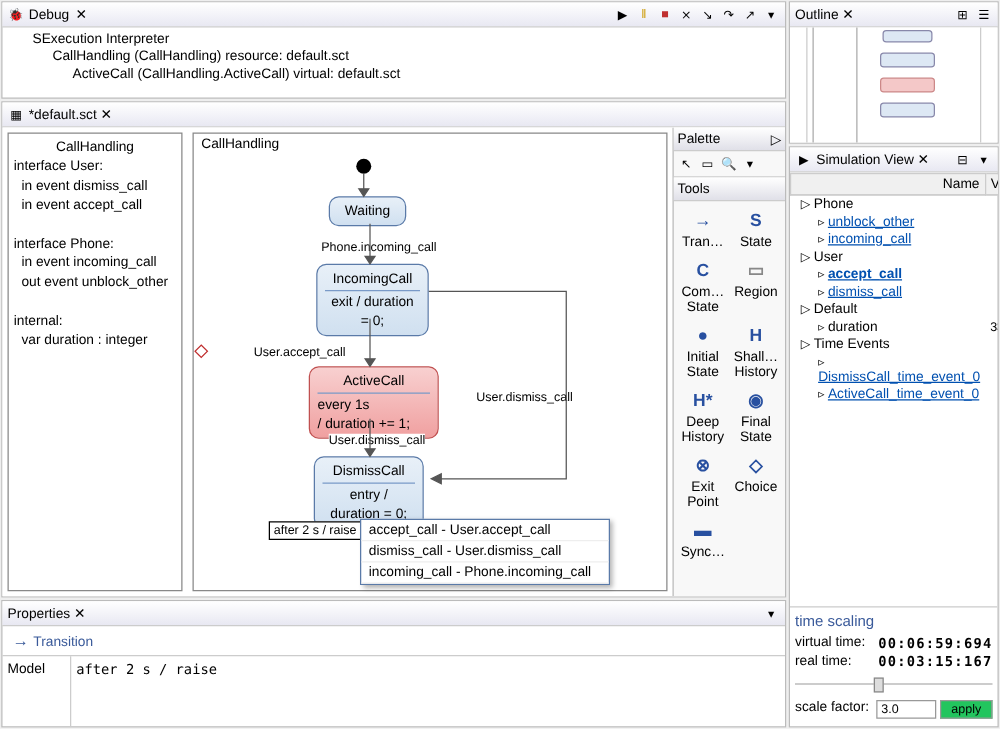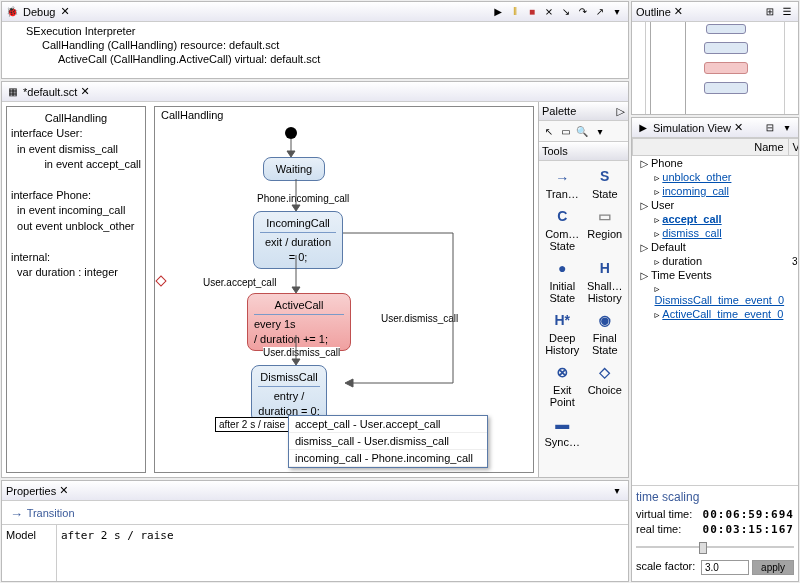--- a/index.html
+++ b/index.html
@@ -49,21 +49,21 @@
 .sim-table td{padding:1px 4px;font-size:10px}
 .sim-table .link{color:#0050b0;text-decoration:underline}
 .sim-table .grp{padding-left:8px}
 .sim-table .itm{padding-left:22px}
 .time-scaling{border-top:1px solid #ccc;padding:4px;font-size:10px}
 .time-scaling .lbl{color:#3a5a9a;font-size:12px;margin-bottom:4px}
 .time-row{display:flex;justify-content:space-between;margin:2px 0}
 .time-val{font-family:monospace;font-weight:bold;letter-spacing:1px}
 .slider{height:16px;margin:4px 0;background:linear-gradient(to bottom,transparent 6px,#ccc 6px,#ccc 8px,transparent 8px);position:relative}
 .slider-thumb{position:absolute;left:40%;top:2px;width:8px;height:12px;background:#ddd;border:1px solid #888}
-.apply-btn{border:1px solid #999;background:#a3a3a3;padding:1px 8px;font-size:10px}
+.apply-btn{border:1px solid #999;background:#22c55e;padding:1px 8px;font-size:10px}
 .sf-input{border:1px solid #999;width:48px;padding:1px 3px;font-size:10px}
 svg.arrow{position:absolute;overflow:visible;pointer-events:none}
 svg.arrow line,svg.arrow path{stroke:#555;stroke-width:1;fill:none}
 svg.arrow .ah{fill:#555}
 .redtick{position:absolute;width:8px;height:8px;border:1px solid #c03030;transform:rotate(45deg);background:#fff}
 </style>
 </head>
 <body>
 
 <div class="panel debug">
@@ -205,21 +205,21 @@
     <span class="title">*default.sct</span>
     <span>✕</span>
     <span class="spacer"></span>
   </div>
   <div class="editor-body">
     <div class="interface-box">
       <div class="hdr">CallHandling</div>
       <div id="iface-lines">
           <div style="white-space: pre;">interface User:</div>
           <div style="white-space: pre;">  in event dismiss_call</div>
-          <div style="white-space: pre; text-align: right;">  in event accept_call</div>
+          <div style="white-space: pre;">  in event accept_call</div>
           <div style="white-space: pre;">&nbsp;</div>
           <div style="white-space: pre;">interface Phone:</div>
           <div style="white-space: pre;">  in event incoming_call</div>
           <div style="white-space: pre;">  out event unblock_other</div>
           <div style="white-space: pre;">&nbsp;</div>
           <div style="white-space: pre;">internal:</div>
           <div style="white-space: pre;">  var duration : integer</div>
         </div>
     </div>
     <div class="canvas">
@@ -236,21 +236,21 @@
       </div>
       <div class="redtick" style="left:2px;top:170px"></div>
       <div class="trans-label" style="left:48px;top:170px">User.accept_call</div>
       <div class="state active" style="left:92px;top:186px;width:104px">
         <div class="state-name">ActiveCall</div>
         <div style="white-space:pre-line;text-align:left">every 1s
 / duration += 1;</div>
       </div>
       <div class="trans-label" style="left:226px;top:206px">User.dismiss_call</div>
       <div class="trans-label" style="left:108px;top:240px">User.dismiss_call</div>
-      <div class="state" style="left:96px;top:258px;width:76px">
+      <div class="state" style="left:96px;top:258px;width:88px">
         <div class="state-name">DismissCall</div>
         <div style="white-space:pre-line">entry /
 duration = 0;</div>
       </div>
       <div class="trans-edit" style="left:60px;top:310px">after 2 s / raise</div>
       <div class="popup" style="left:133px;top:308px">
         <div>accept_call - User.accept_call</div>
         <div>dismiss_call - User.dismiss_call</div>
         <div>incoming_call - Phone.incoming_call</div>
 

